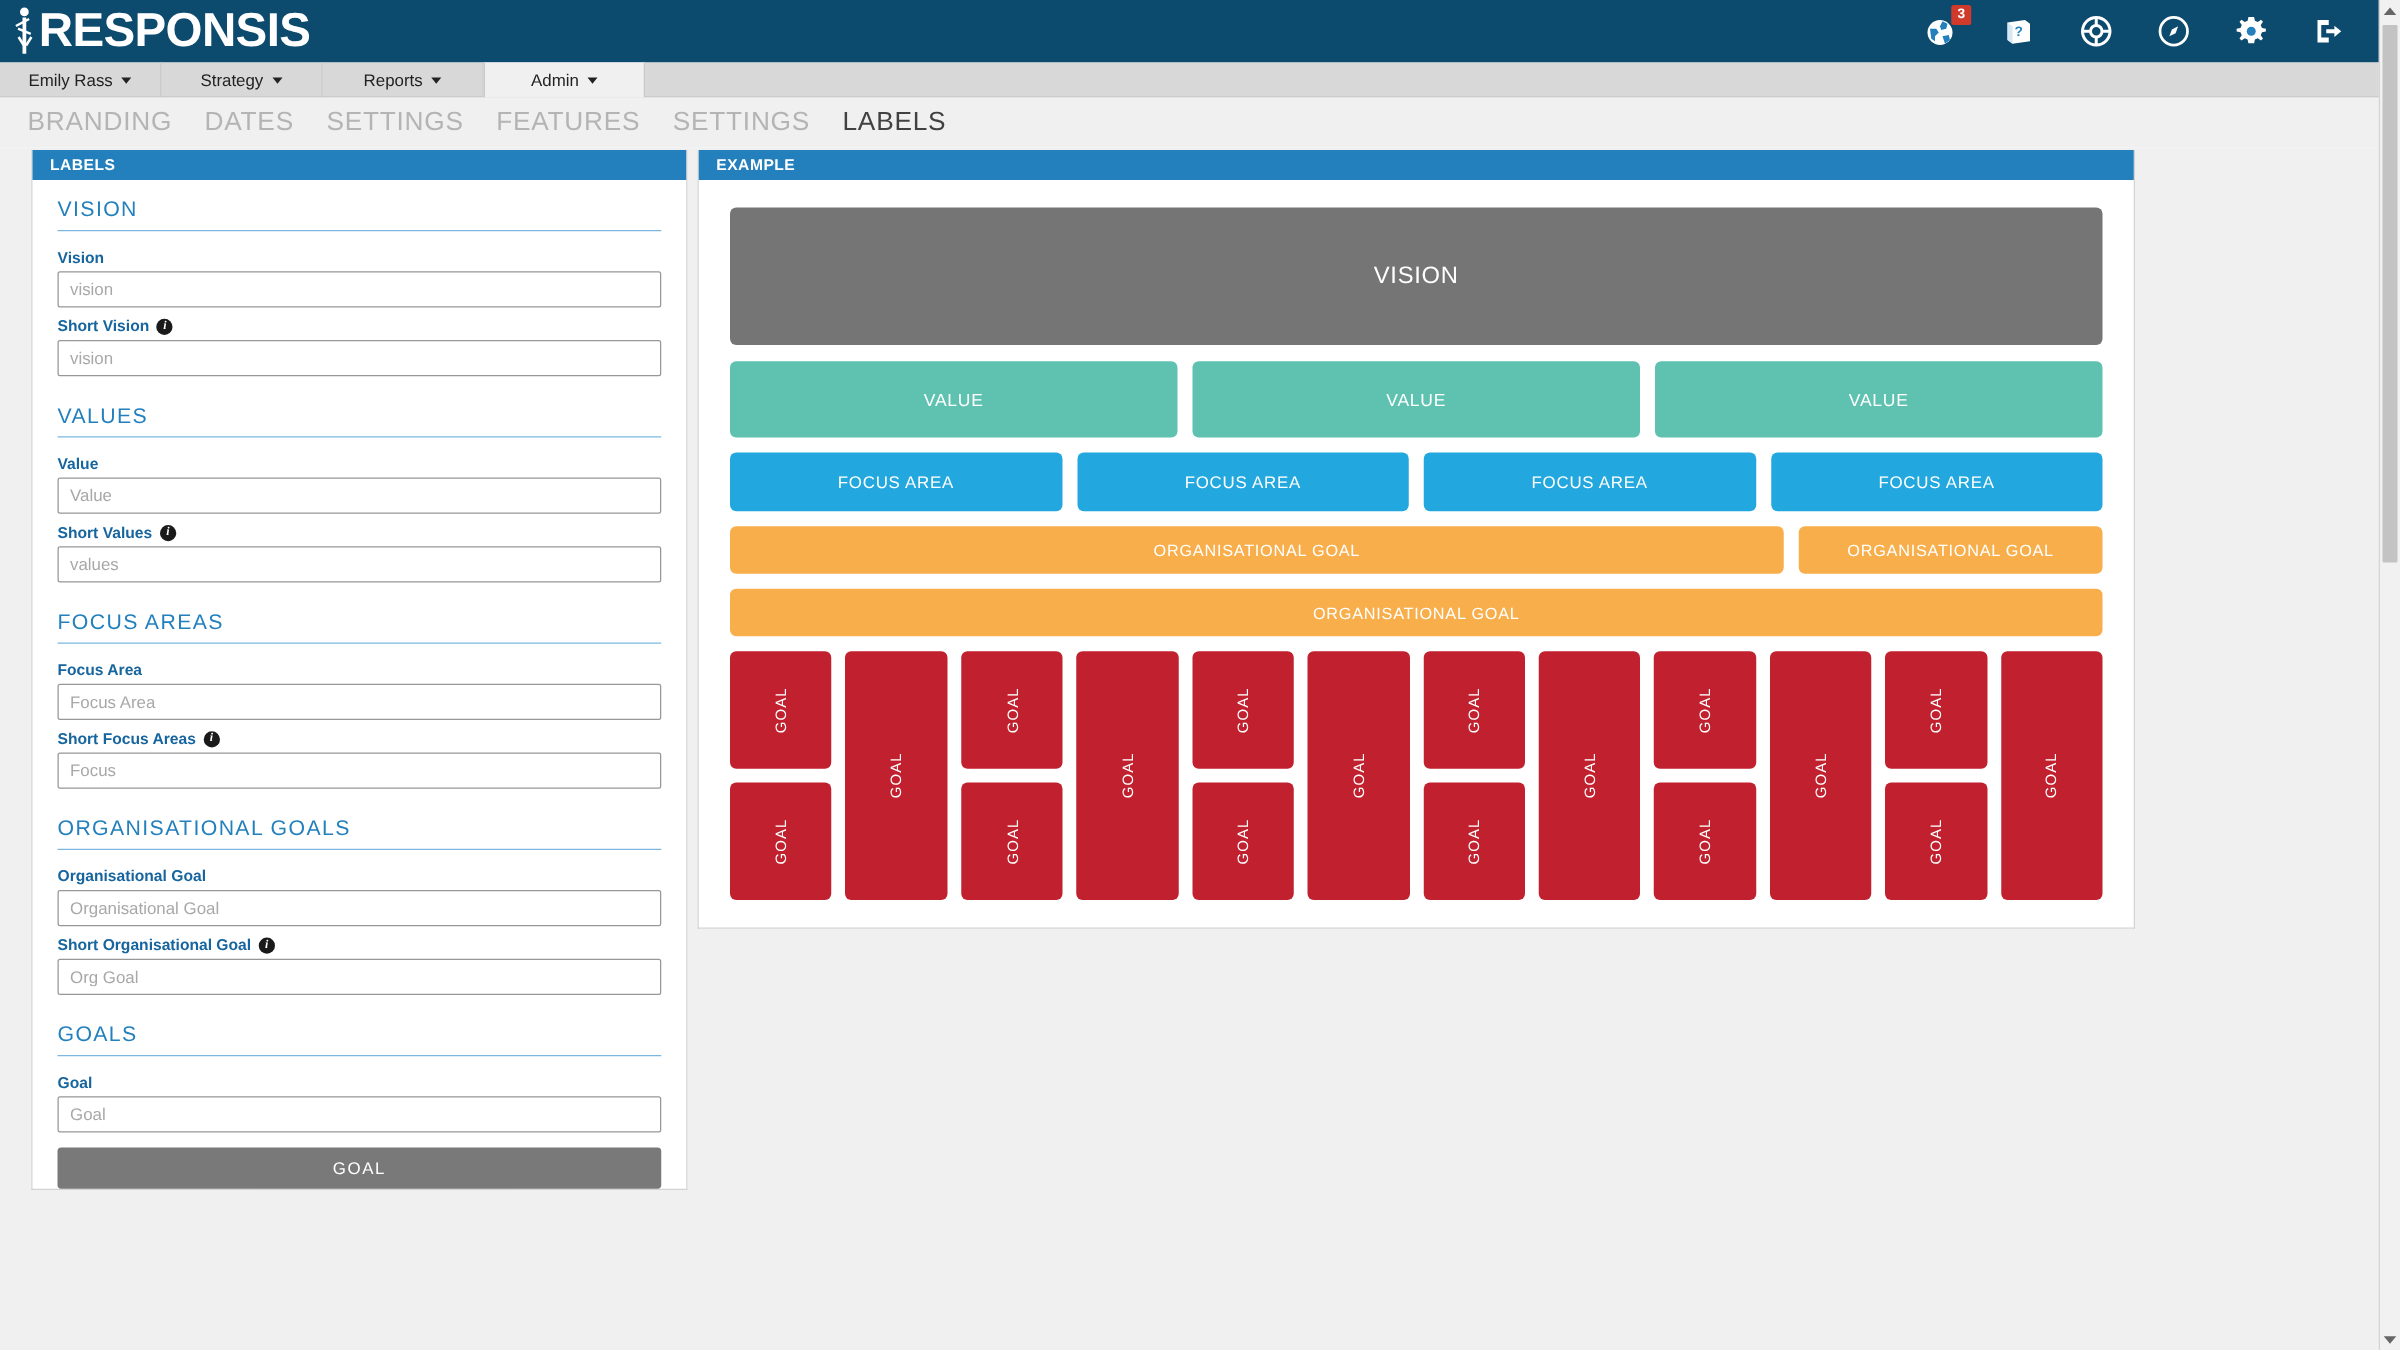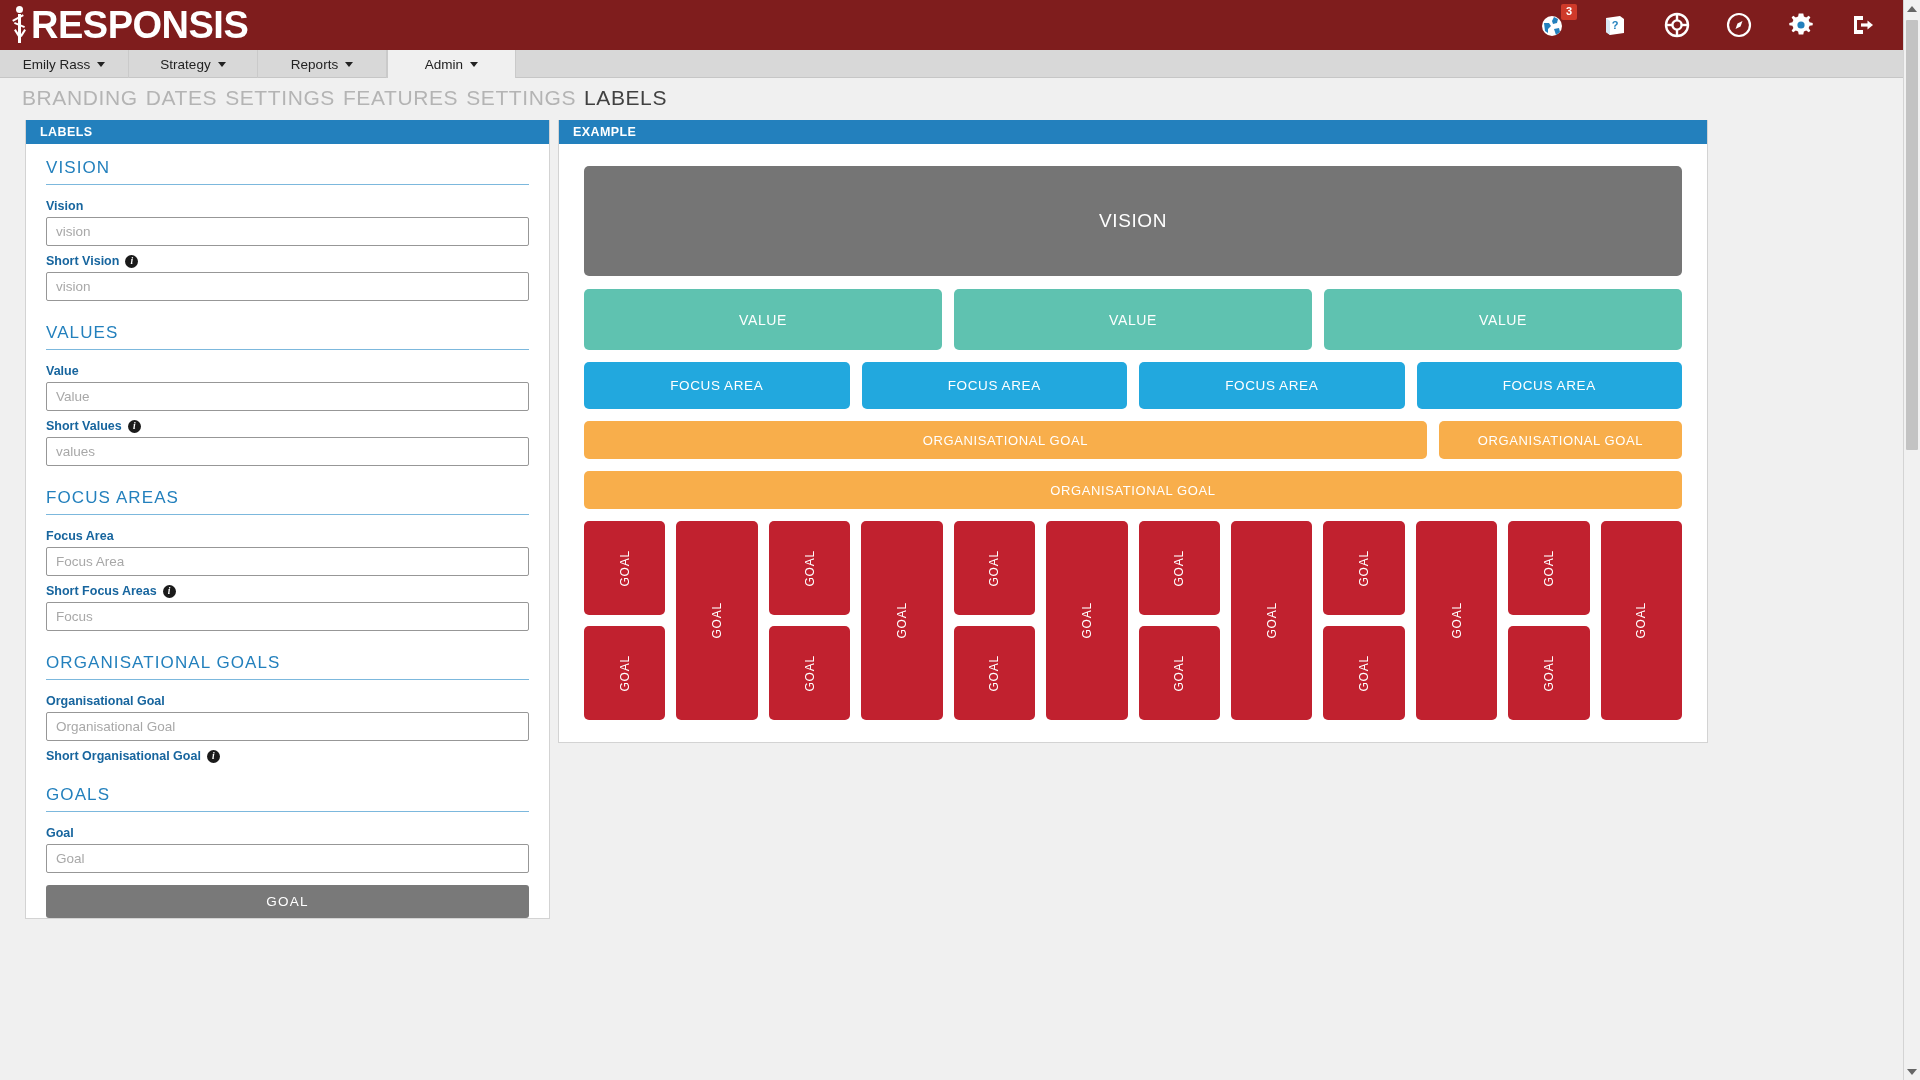--- a/index.html
+++ b/index.html
@@ -8,21 +8,21 @@
     width: 1920px; height: 1080px;
     background: #ffffff;
     font-family: "Liberation Sans", sans-serif;
     overflow: hidden;
   }
 
   
   .topbar {
     position: absolute; left: 0; top: 0;
     width: 1920px; height: 50px;
-    background: #7f1d1d;
+    background: #0c4a6e;
     display: flex; align-items: center;
   }
   .logo-wrap {
     display: flex; align-items: flex-end;
     margin-left: 12px; height: 50px; padding-bottom: 6px;
   }
   .logo-figure {
     position: relative; width: 17px; height: 40px; margin-right: 2px;
   }
   .logo-figure .head {
@@ -107,21 +107,21 @@
     border-top: 5px solid #222;
   }
 
   
   .subnav {
     position: absolute; left: 0; top: 78px;
     width: 1920px; height: 40px;
     background: #f0f0f0;
     display: flex; align-items: center;
     padding-left: 22px;
-    gap: 8px;
+    gap: 26px;
   }
   .subtab {
     font-size: 21px; letter-spacing: 0.6px;
     color: #b4b4b4; cursor: pointer; font-weight: 400;
   }
   .subtab.active { color: #414141; }
 
   
   .content {
     position: absolute; left: 0; top: 118px;
@@ -442,20 +442,21 @@
         <div class="field-label">
           <span>Organisational Goal</span>
         </div>
         <input type="text" placeholder="Organisational Goal" style="">
       </div>
       <div class="field">
         <div class="field-label">
           <span>Short Organisational Goal</span>
           <span class="info-dot">i</span>
         </div>
+        <input type="text" placeholder="Org Goal" style="">
       </div>
 
       <div class="gap"></div>
 
       <div class="section-title">GOALS</div>
       <div class="section-rule"></div>
       <div class="field">
         <div class="field-label">
           <span>Goal</span>
         </div>

